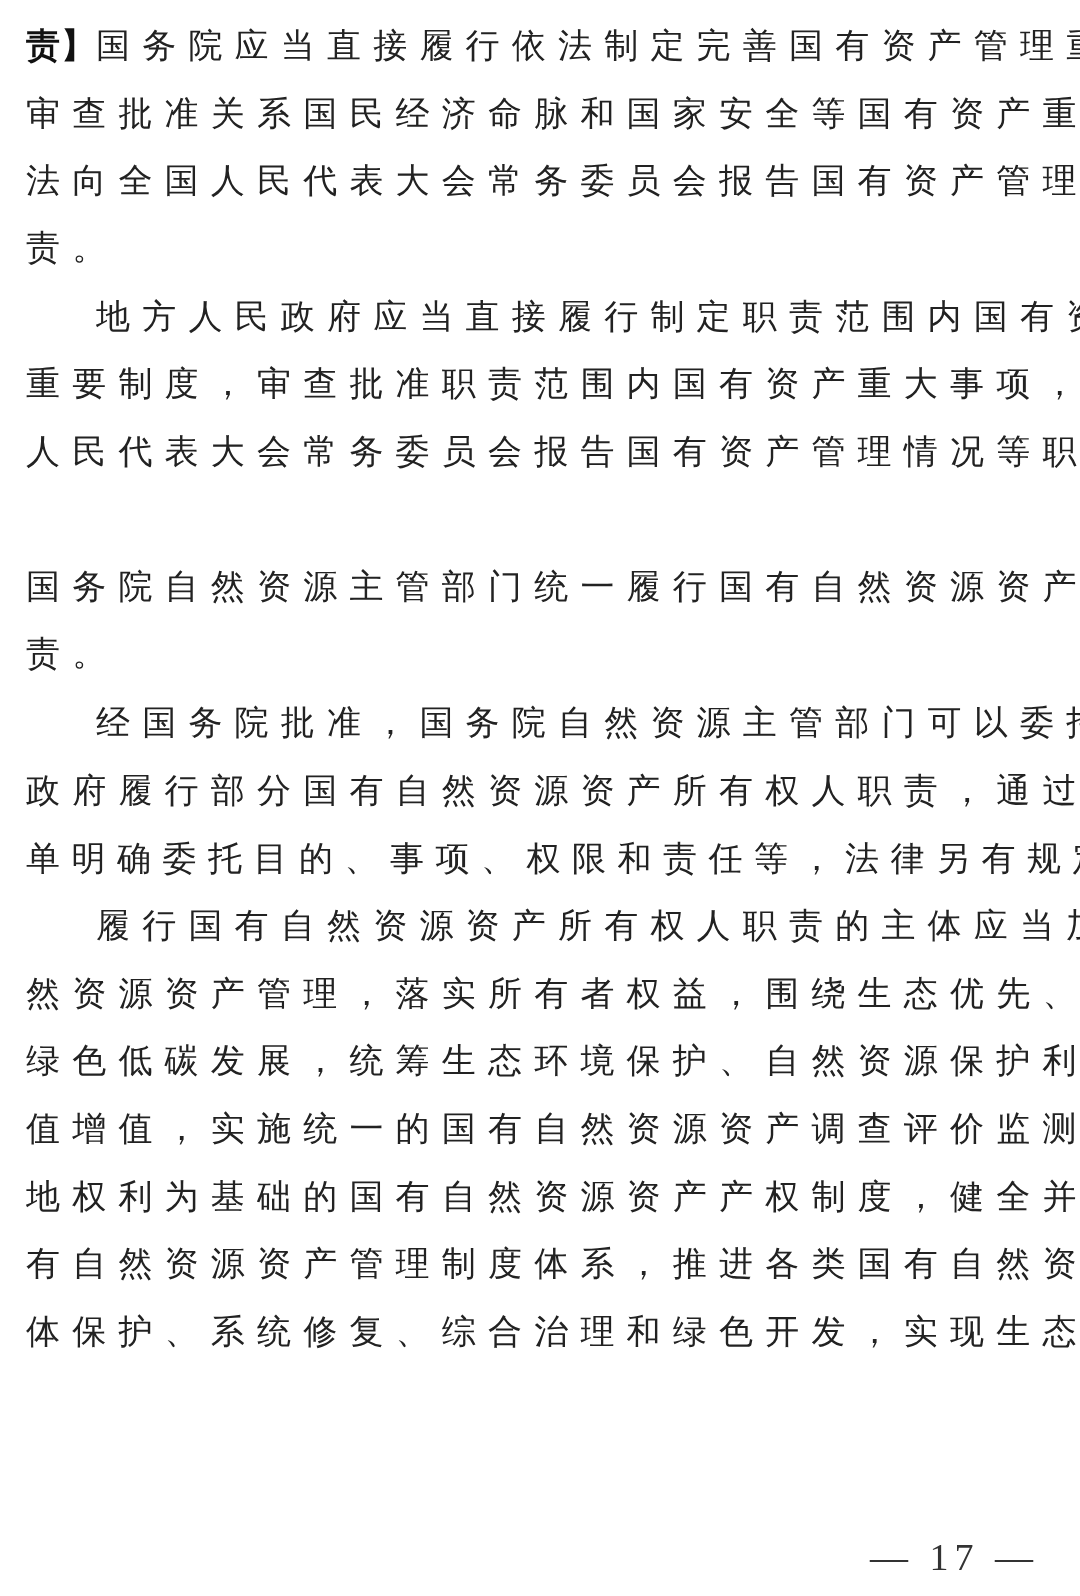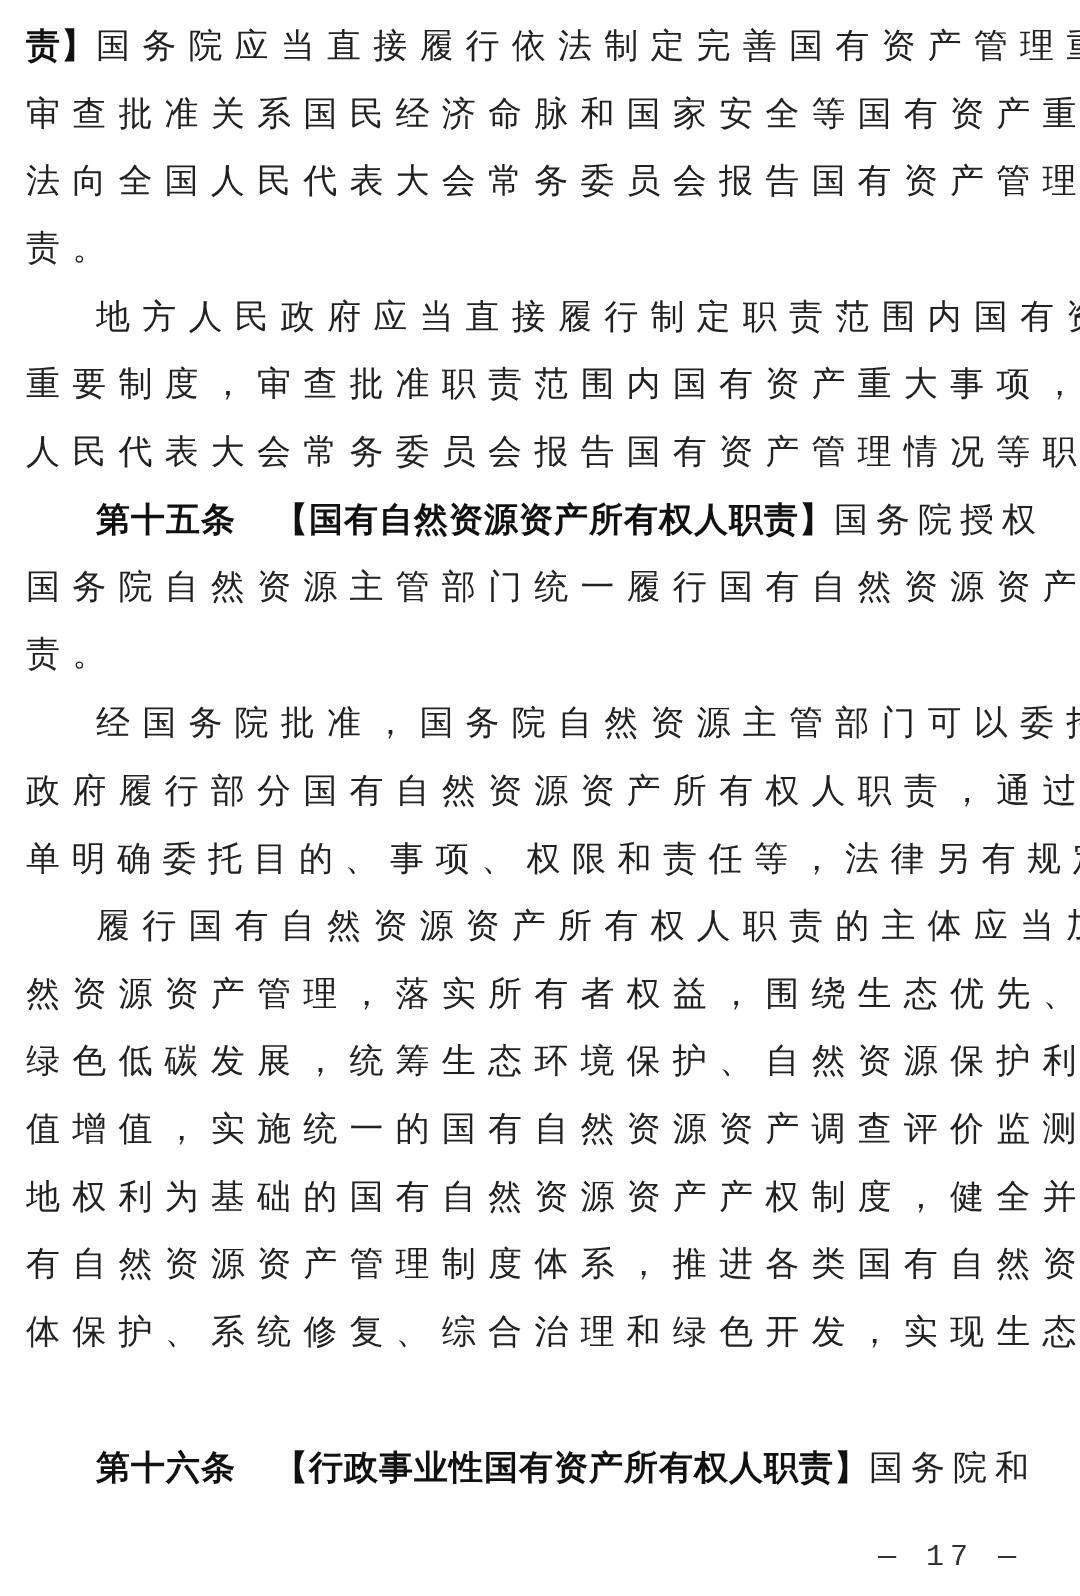--- a/index.html
+++ b/index.html
@@ -42,61 +42,54 @@
       letter-spacing: 1px;
     }
     .bold.gap { margin-right: 38px; }
     .tight { letter-spacing: 11.5px; }
     .page-number {
       position: absolute;
       left: 870px;
       top: 1535px;
       width: 160px;
       height: 44px;
-      font-size: 30px;
+      font-size: 38px;
       line-height: 44px;
       white-space: nowrap;
       color: #333;
-      font-family: Liberation Mono, monospace;
+      font-family: Liberation Serif, serif;
       letter-spacing: 6px;
-      text-align: center;
     }
   </style>
 </head>
 <body>
 
 <div class="page">
 
   <div class="line" style="top:20px;">
     <span class="bold">责】</span><span>国务院应当直接履行依法制定完善国有资产管理重要制度，</span>
   </div>
   <div class="line" style="top:88px;">审查批准关系国民经济命脉和国家安全等国有资产重大事项，依</div>
   <div class="line" style="top:155px;">法向全国人民代表大会常务委员会报告国有资产管理情况等职</div>
   <div class="line" style="top:222px;">责。</div>
 
   <div class="line indent" style="top:291px;">地方人民政府应当直接履行制定职责范围内国有资产管理的</div>
   <div class="line" style="top:358px;">重要制度，审查批准职责范围内国有资产重大事项，依法向本级</div>
   <div class="line" style="top:426px;">人民代表大会常务委员会报告国有资产管理情况等职责。</div>
 
-  <div class="line indent" style="top:494px; letter-spacing:4px;">
-    <span class="bold gap">第十五条</span><span class="bold">【国有自然资源资产所有权人职责】</span><span style="letter-spacing:8px;">国务院授权</span>
-  </div>
   <div class="line" style="top:561px;">国务院自然资源主管部门统一履行国有自然资源资产所有权人职</div>
   <div class="line" style="top:628px;">责。</div>
 
   <div class="line indent" style="top:697px;">经国务院批准，国务院自然资源主管部门可以委托地方人民</div>
   <div class="line" style="top:765px;">政府履行部分国有自然资源资产所有权人职责，通过编制权责清</div>
   <div class="line tight" style="top:833px;">单明确委托目的、事项、权限和责任等，法律另有规定的除外。</div>
 
   <div class="line indent" style="top:900px;">履行国有自然资源资产所有权人职责的主体应当加强国有自</div>
   <div class="line" style="top:968px;">然资源资产管理，落实所有者权益，围绕生态优先、节约集约、</div>
   <div class="line" style="top:1035px;">绿色低碳发展，统筹生态环境保护、自然资源保护利用和资产保</div>
   <div class="line" style="top:1103px;">值增值，实施统一的国有自然资源资产调查评价监测，健全以土</div>
   <div class="line" style="top:1171px;">地权利为基础的国有自然资源资产产权制度，健全并组织实施国</div>
   <div class="line" style="top:1238px;">有自然资源资产管理制度体系，推进各类国有自然资源资产的整</div>
   <div class="line" style="top:1306px;">体保护、系统修复、综合治理和绿色开发，实现生态效益、经济</div>
 
-  <div class="line indent" style="top:1442px; letter-spacing:4px;">
-    <span class="bold gap">第十六条</span><span class="bold">【行政事业性国有资产所有权人职责】</span><span style="letter-spacing:8px;">国务院和</span>
-  </div>
 
   <div class="page-number">— 17 —</div>
 </div>
 
 </body></html>

